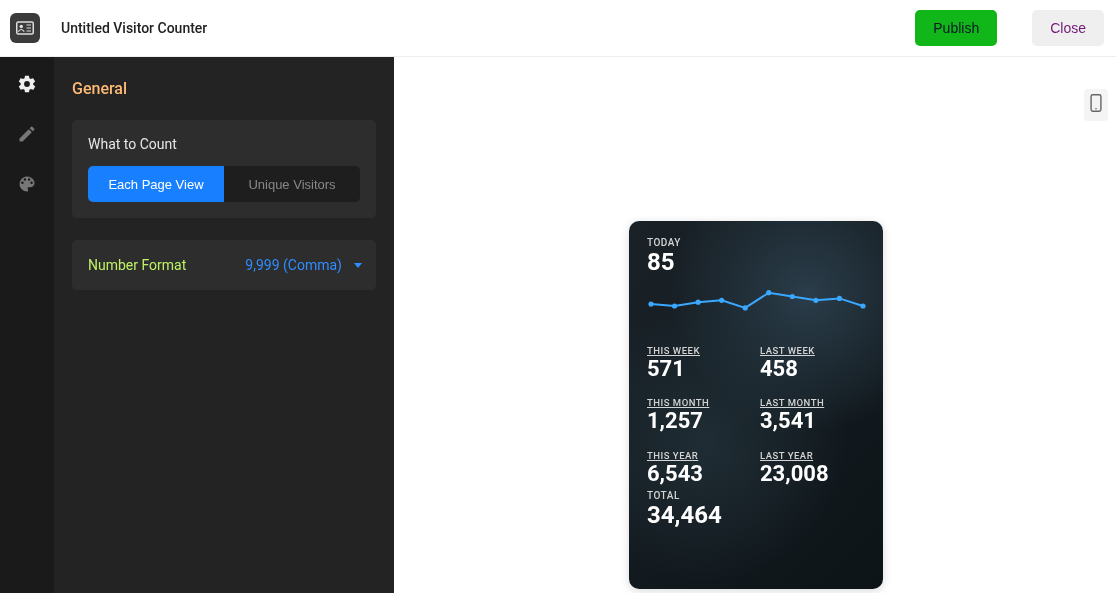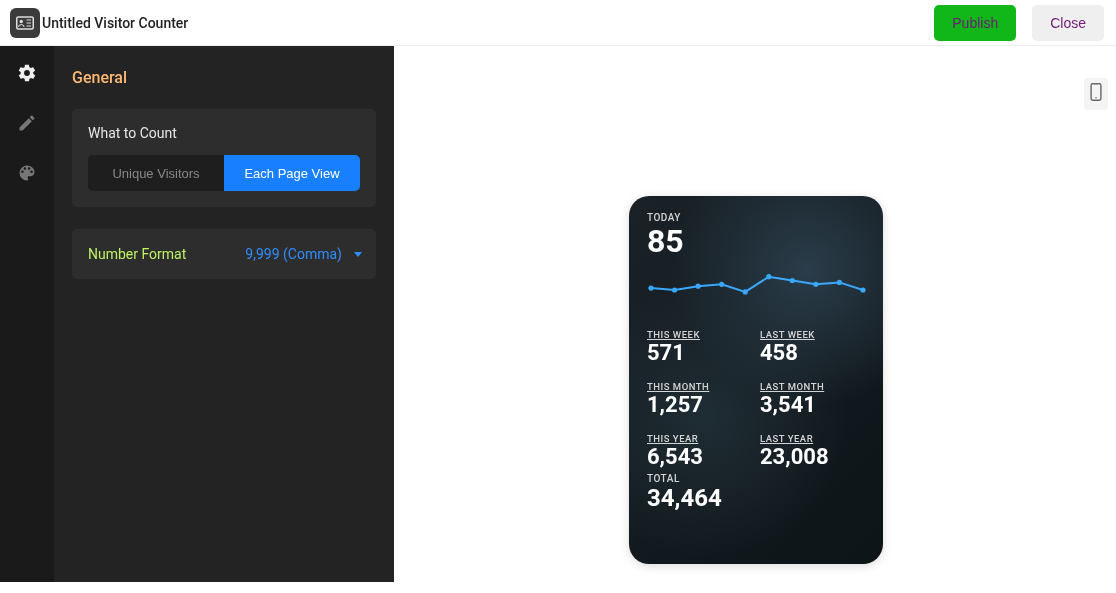--- a/index.html
+++ b/index.html
@@ -7,26 +7,26 @@
     font-family: -apple-system, BlinkMacSystemFont, "Segoe UI", Roboto, Helvetica, Arial, sans-serif;
     width: 1116px;
     height: 593px;
     overflow: hidden;
     background: #fff;
     position: relative;
   }
 
   
   .topbar {
-    height: 46px;
+    height: 57px;
     border-bottom: 1px solid #eee;
     display: flex;
     align-items: center;
     padding: 0 12px 0 10px;
-    gap: 2px;
+    gap: 21px;
   }
   .app-icon-box {
     width: 30px; height: 30px;
     background: #3b3b3b;
     border-radius: 6px;
     display: flex; align-items: center; justify-content: center;
     color: #ddd;
   }
   .app-icon-box svg { width: 18px; height: 14px; }
   .app-title { font-size: 14px; color: #222; font-weight: 500; }
@@ -34,21 +34,21 @@
   .btn {
     height: 36px;
     padding: 0 18px;
     border-radius: 5px;
     font-size: 14px;
     font-weight: 500;
     border: none;
     cursor: pointer;
     display: flex; align-items: center;
   }
-  .btn-publish { background: #11b719; color: #701a75; }
+  .btn-publish { background: #11b719; color: #0f172a; }
   .btn-close   { background: #efefef; color: #701a75; margin-left: 14px; }
 
   
   .main {
     display: flex;
     height: calc(593px - 57px);
   }
 
   
   .rail {
@@ -143,40 +143,40 @@
     display: flex; align-items: center; justify-content: center;
     color: #666;
     cursor: pointer;
   }
   .device-toggle svg { width: 12px; height: 18px; }
 
   
   .widget {
     position: absolute;
     left: 235px;
-    top: 150px;
+    top: 164px;
     width: 254px;
     height: 368px;
-    border-radius: 20px;
+    border-radius: 10px;
     background:
       radial-gradient(circle at 70% 20%, #2a3d4a 0%, transparent 40%),
       radial-gradient(circle at 30% 60%, #1f2d34 0%, transparent 50%),
       linear-gradient(135deg, #1a2228 0%, #0d1418 100%);
     color: #fff;
     padding: 16px 18px 14px 18px;
     box-shadow: 0 2px 10px rgba(0,0,0,0.15);
   }
   .w-label {
     font-size: 10px;
     letter-spacing: 0.5px;
     color: #d5d5d5;
     font-weight: 500;
   }
   .w-big {
-    font-size: 32px;
+    font-size: 24px;
     font-weight: 700;
     line-height: 1.05;
     margin-top: 2px;
   }
   .w-spark {
     margin-top: 8px;
     height: 46px;
   }
   .w-grid {
     display: grid;
@@ -238,22 +238,22 @@
       </span>
     </div>
   </div>
 
   <div class="panel">
     <div class="panel-title">General</div>
 
     <div class="card">
       <div class="card-label">What to Count</div>
       <div class="seg">
+        <button class="seg-btn active">Each Page View</button>
         <button class="seg-btn">Unique Visitors</button>
-        <button class="seg-btn active">Each Page View</button>
       </div>
     </div>
 
     <div class="row-card">
       <div class="row-label">Number Format</div>
       <div class="row-value">
         <span>9,999 (Comma)</span>
         <span class="chev"></span>
       </div>
     </div>

